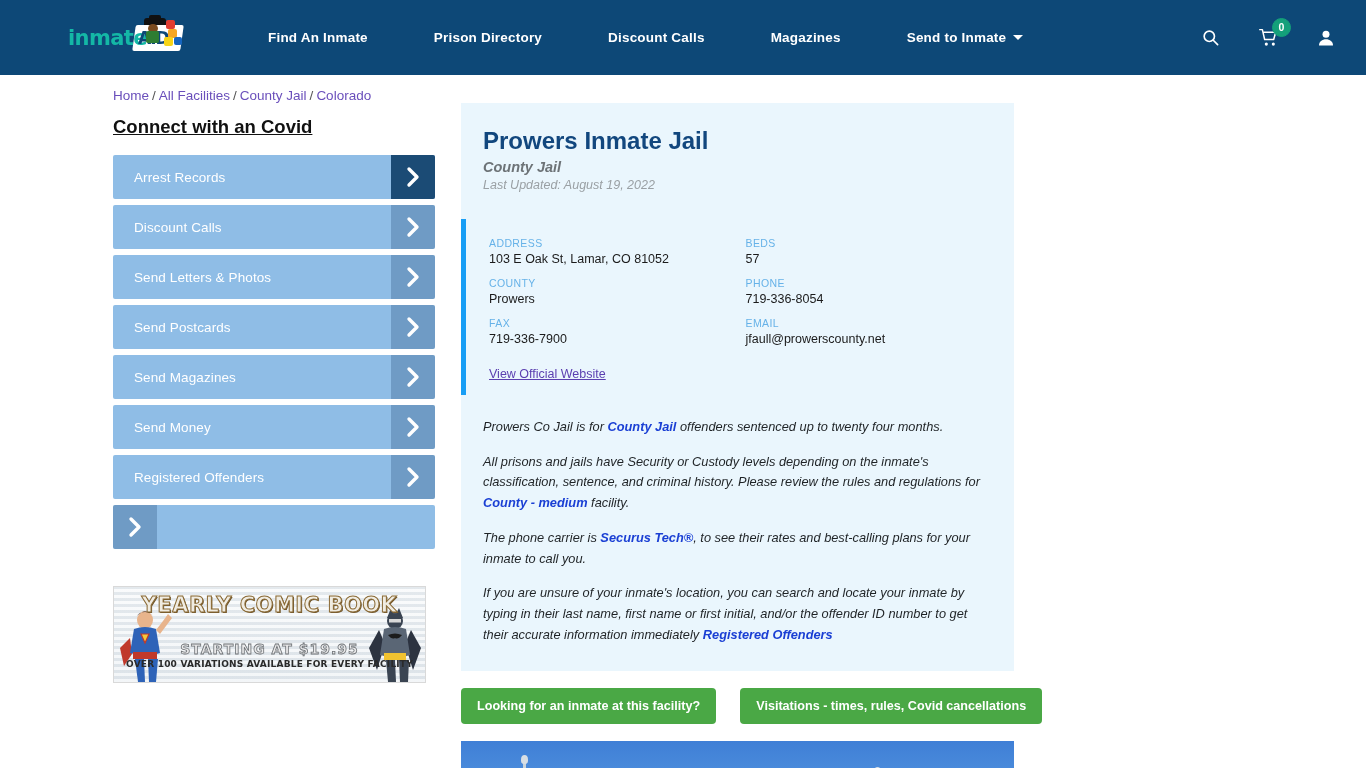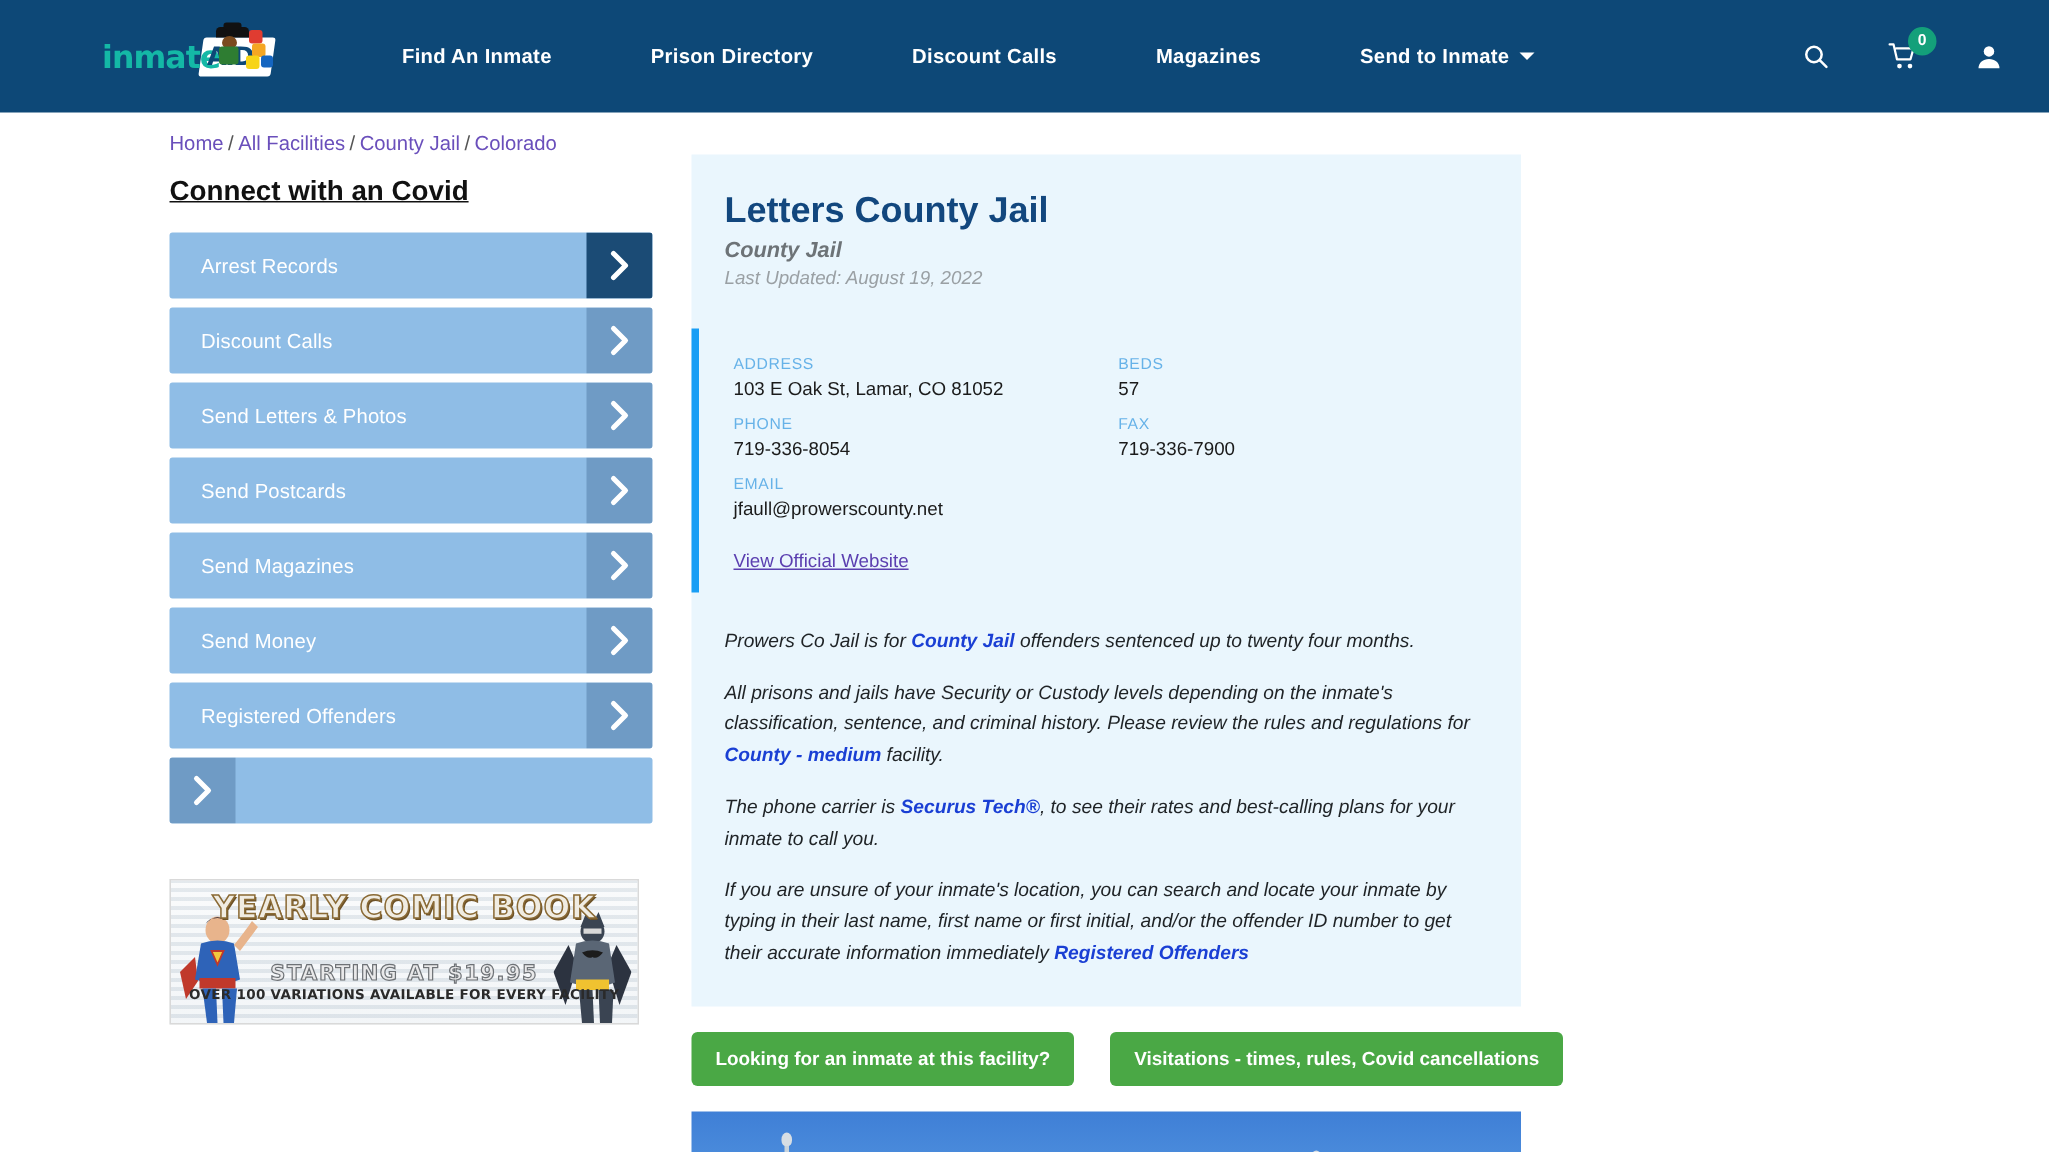--- a/index.html
+++ b/index.html
@@ -434,33 +434,37 @@
       <div class="ad-l1">YEARLY COMIC BOOK</div>
       <div class="ad-l3">STARTING AT $19.95</div>
       <div class="ad-l4">OVER 100 VARIATIONS AVAILABLE FOR EVERY FACILITY</div>
     </div>
   </div>
 
   <div class="main-col">
     <div class="card">
 
       <div class="card-head">
-        <h1 class="facility-name">Letters County Jail</h1>
+        <h1 class="facility-name">Prowers Inmate Jail</h1>
         <div class="facility-type">County Jail</div>
         <div class="last-updated">Last Updated: August 19, 2022</div>
       </div>
 
       <div class="info-block">
         <div>
           <div class="info-label">ADDRESS</div>
           <div class="info-value">103 E Oak St, Lamar, CO 81052</div>
         </div>
         <div>
           <div class="info-label">BEDS</div>
           <div class="info-value">57</div>
+        </div>
+        <div>
+          <div class="info-label">COUNTY</div>
+          <div class="info-value">Prowers</div>
         </div>
         <div>
           <div class="info-label">PHONE</div>
           <div class="info-value">719-336-8054</div>
         </div>
         <div>
           <div class="info-label">FAX</div>
           <div class="info-value">719-336-7900</div>
         </div>
         <div>

